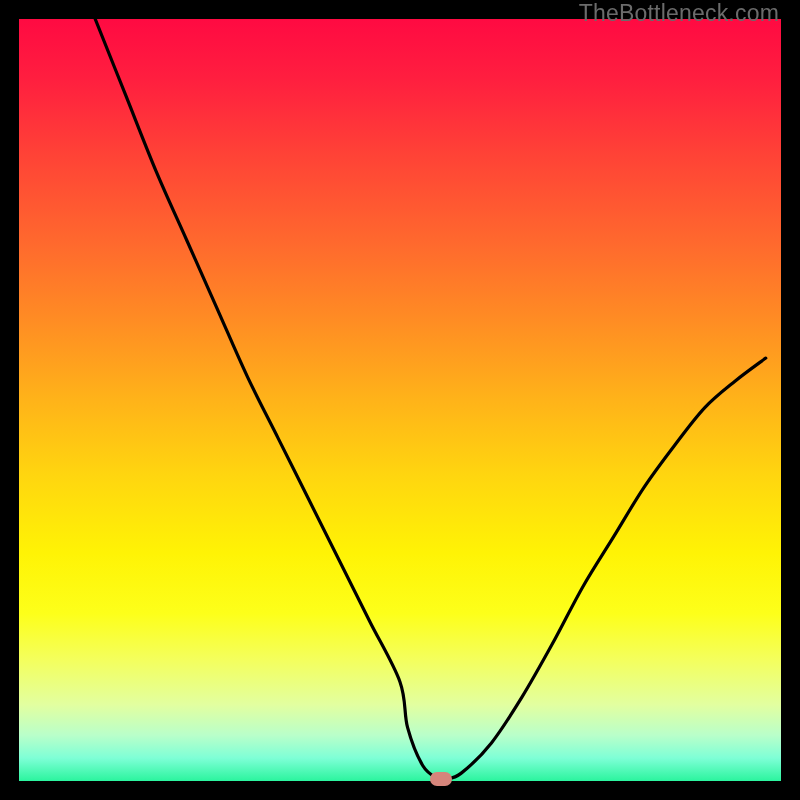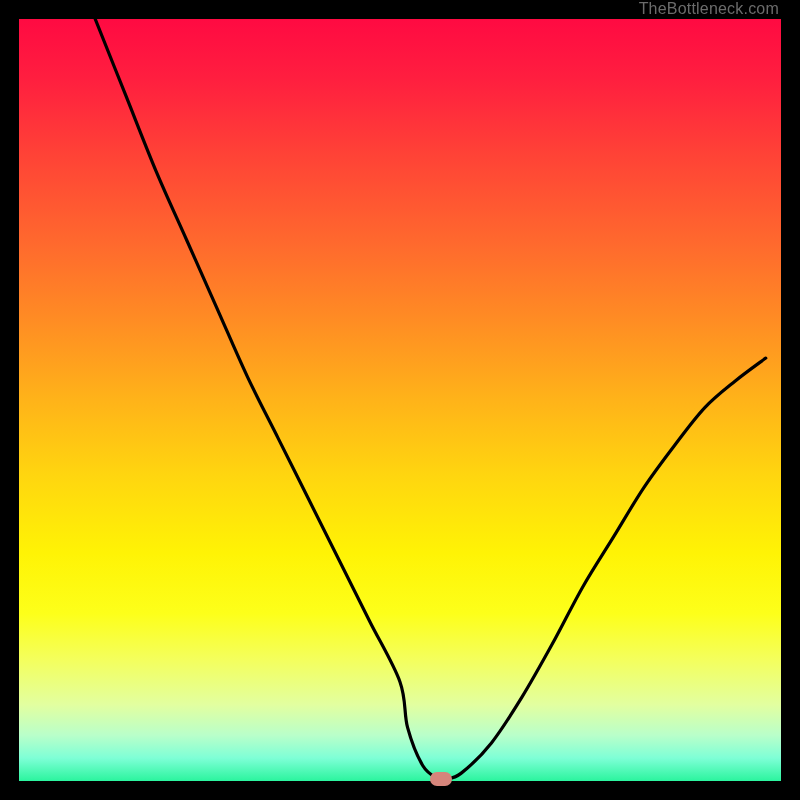--- a/index.html
+++ b/index.html
@@ -44,21 +44,21 @@
       #b9ffca 94%,
       #7effd6 97%,
       #2bf49e 100%
     );
   }
   .credit {
     position: absolute;
     right: 21px;
     top: 0px;
     font-family: Arial, Helvetica, sans-serif;
-    font-size: 16px;
+    font-size: 23px;
     font-weight: 500;
     color: #6b6b6b;
     letter-spacing: 0.2px;
   }
   svg.curve {
     position: absolute;
     left: 0;
     top: 0;
     width: 100%;
     height: 100%;

